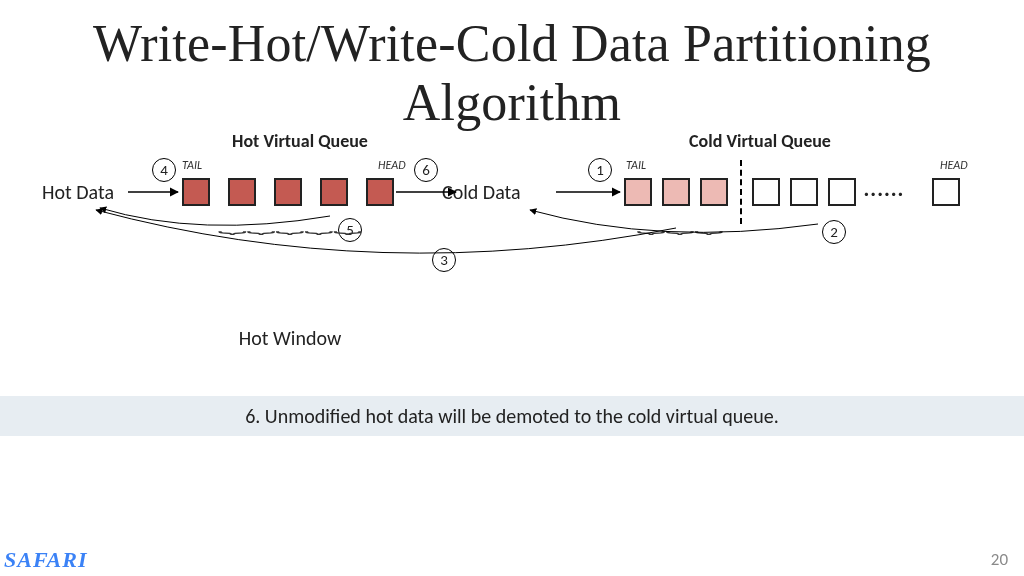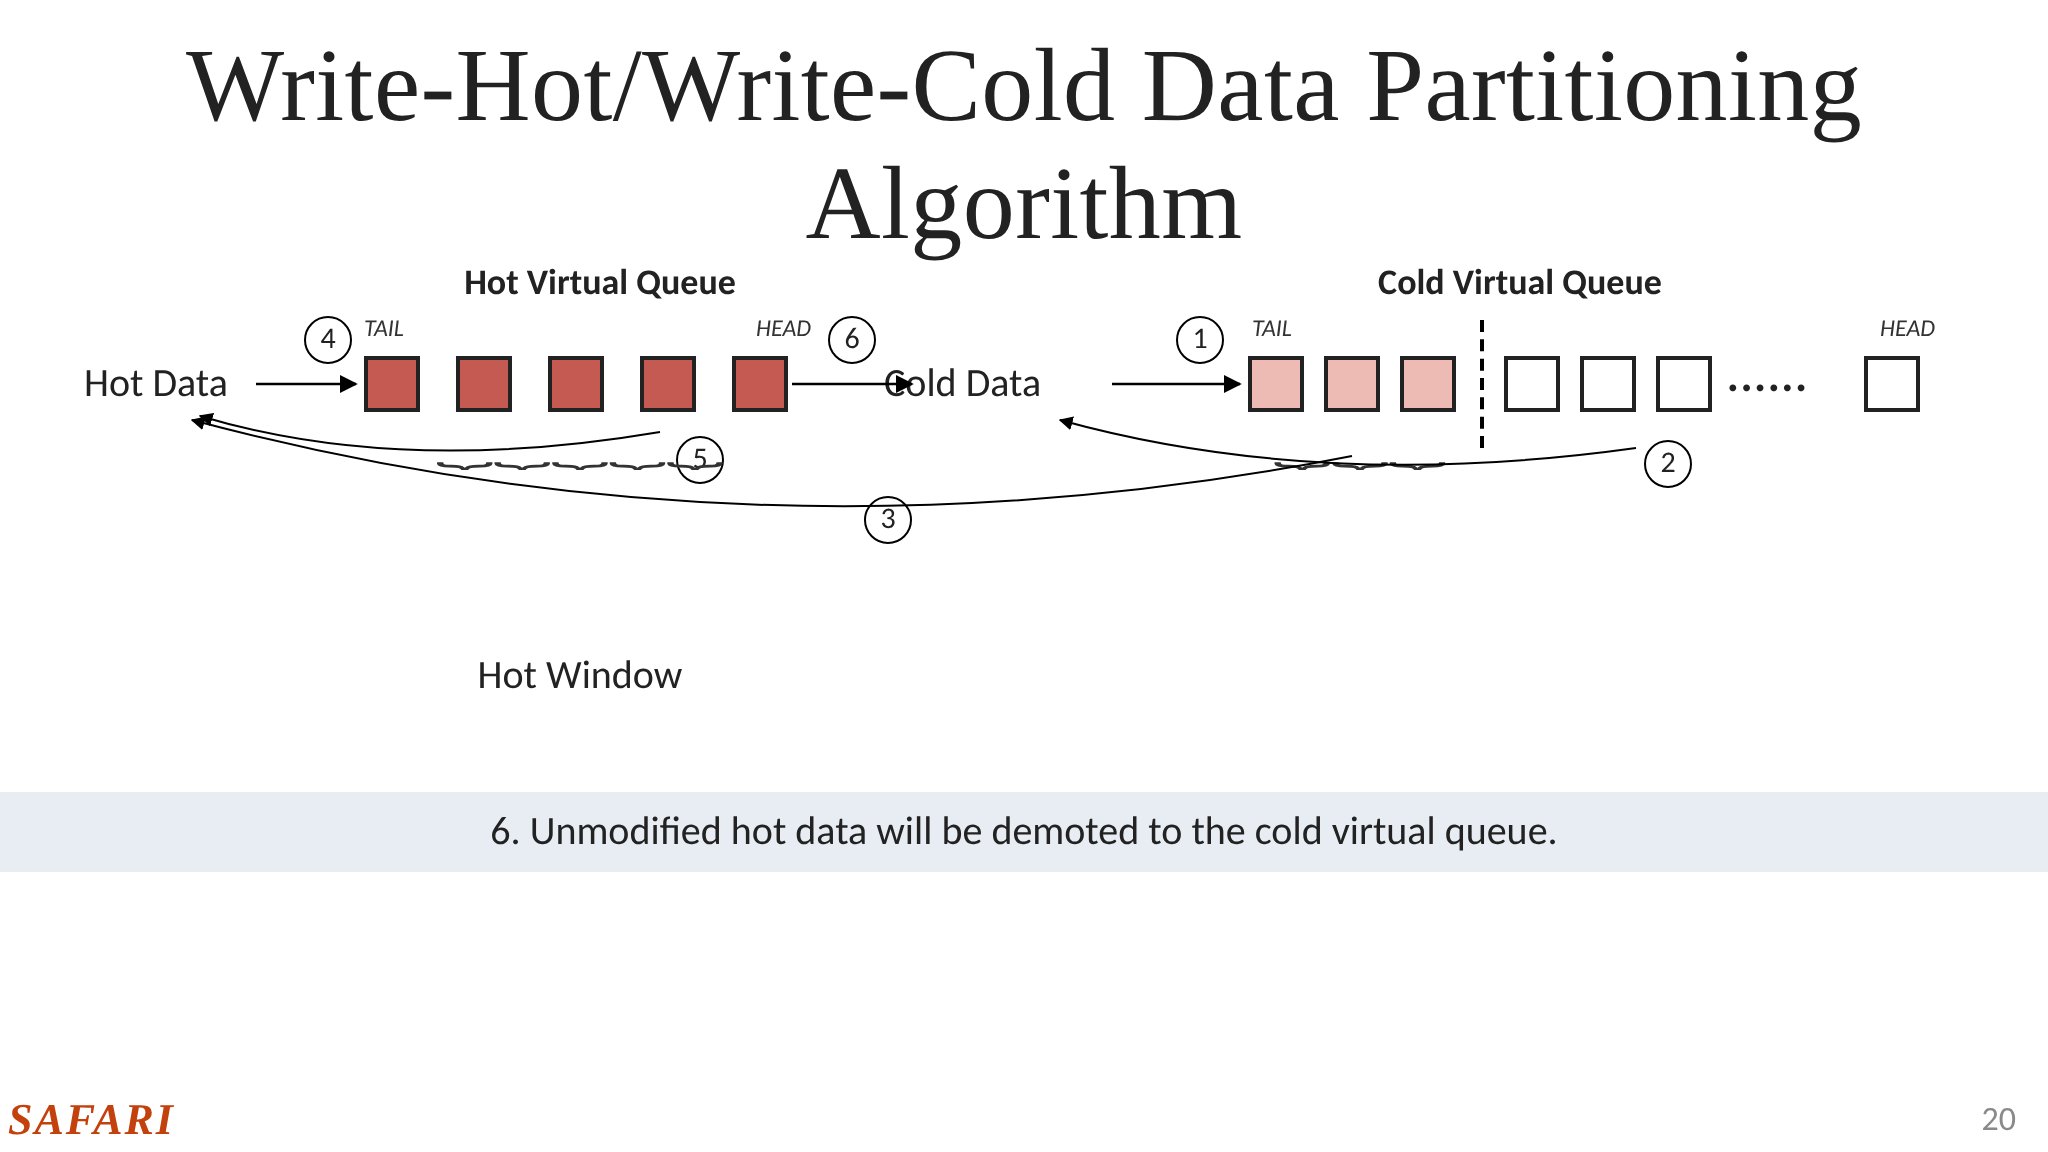--- a/index.html
+++ b/index.html
@@ -48,21 +48,21 @@
     color: #222;
   }
   .brand {
     position: absolute;
     left: 4px;
     bottom: 3px;
     font-family: "Georgia", "Times New Roman", serif;
     font-weight: 700;
     font-style: italic;
     font-size: 22px;
-    color: #c2410c;
+    color: #3b82f6;
     letter-spacing: 1px;
   }
   .pagenum {
     position: absolute;
     right: 16px;
     bottom: 6px;
     font-size: 17px;
     color: #8a8a8a;
   }
 

